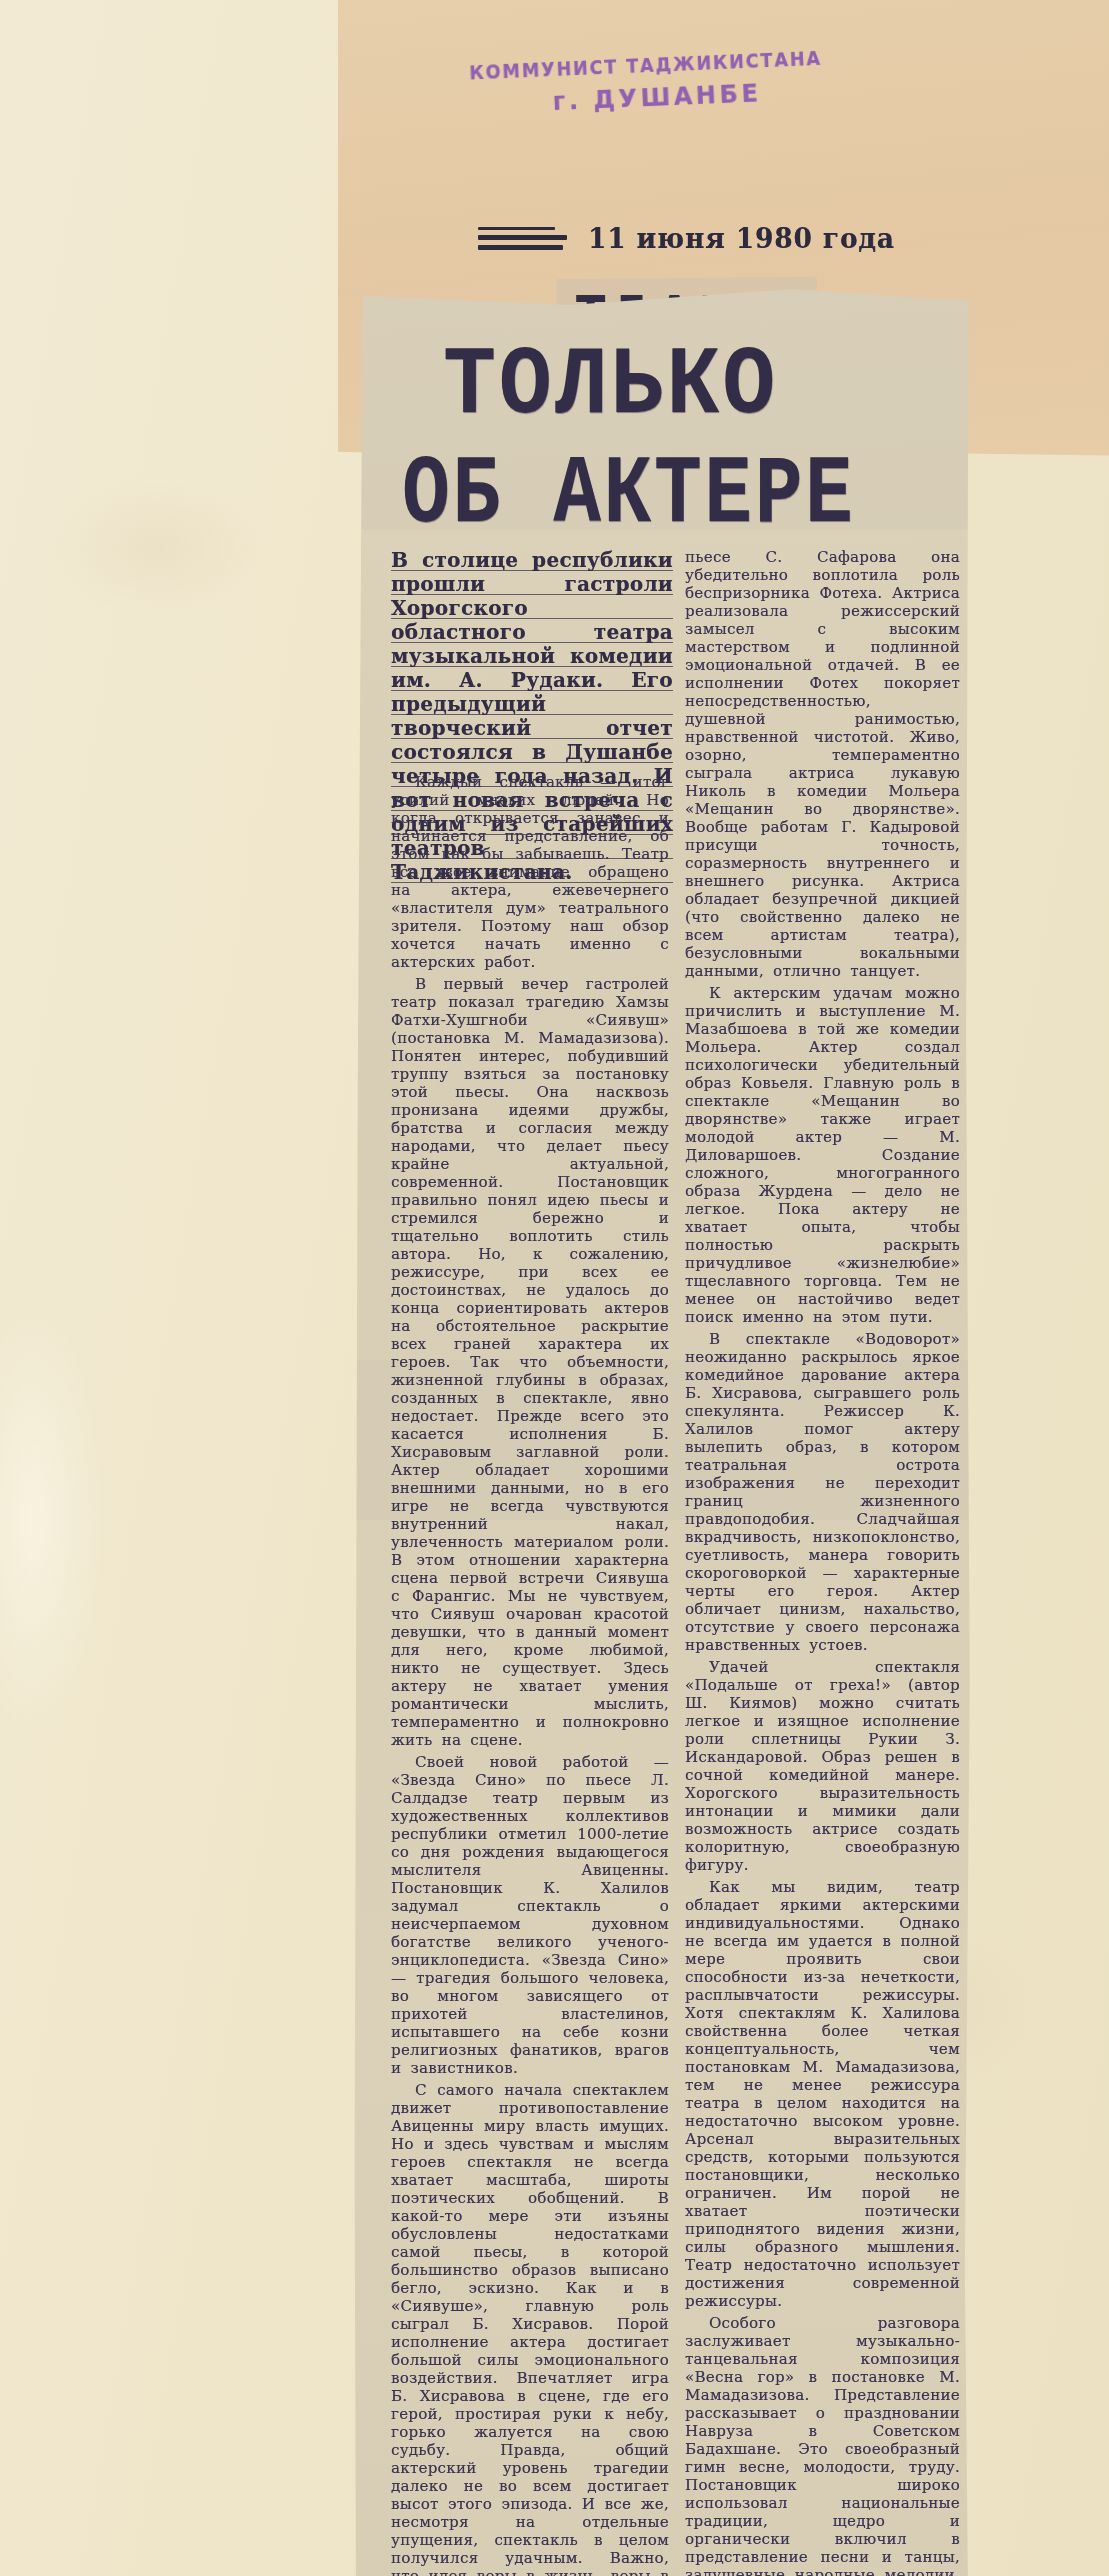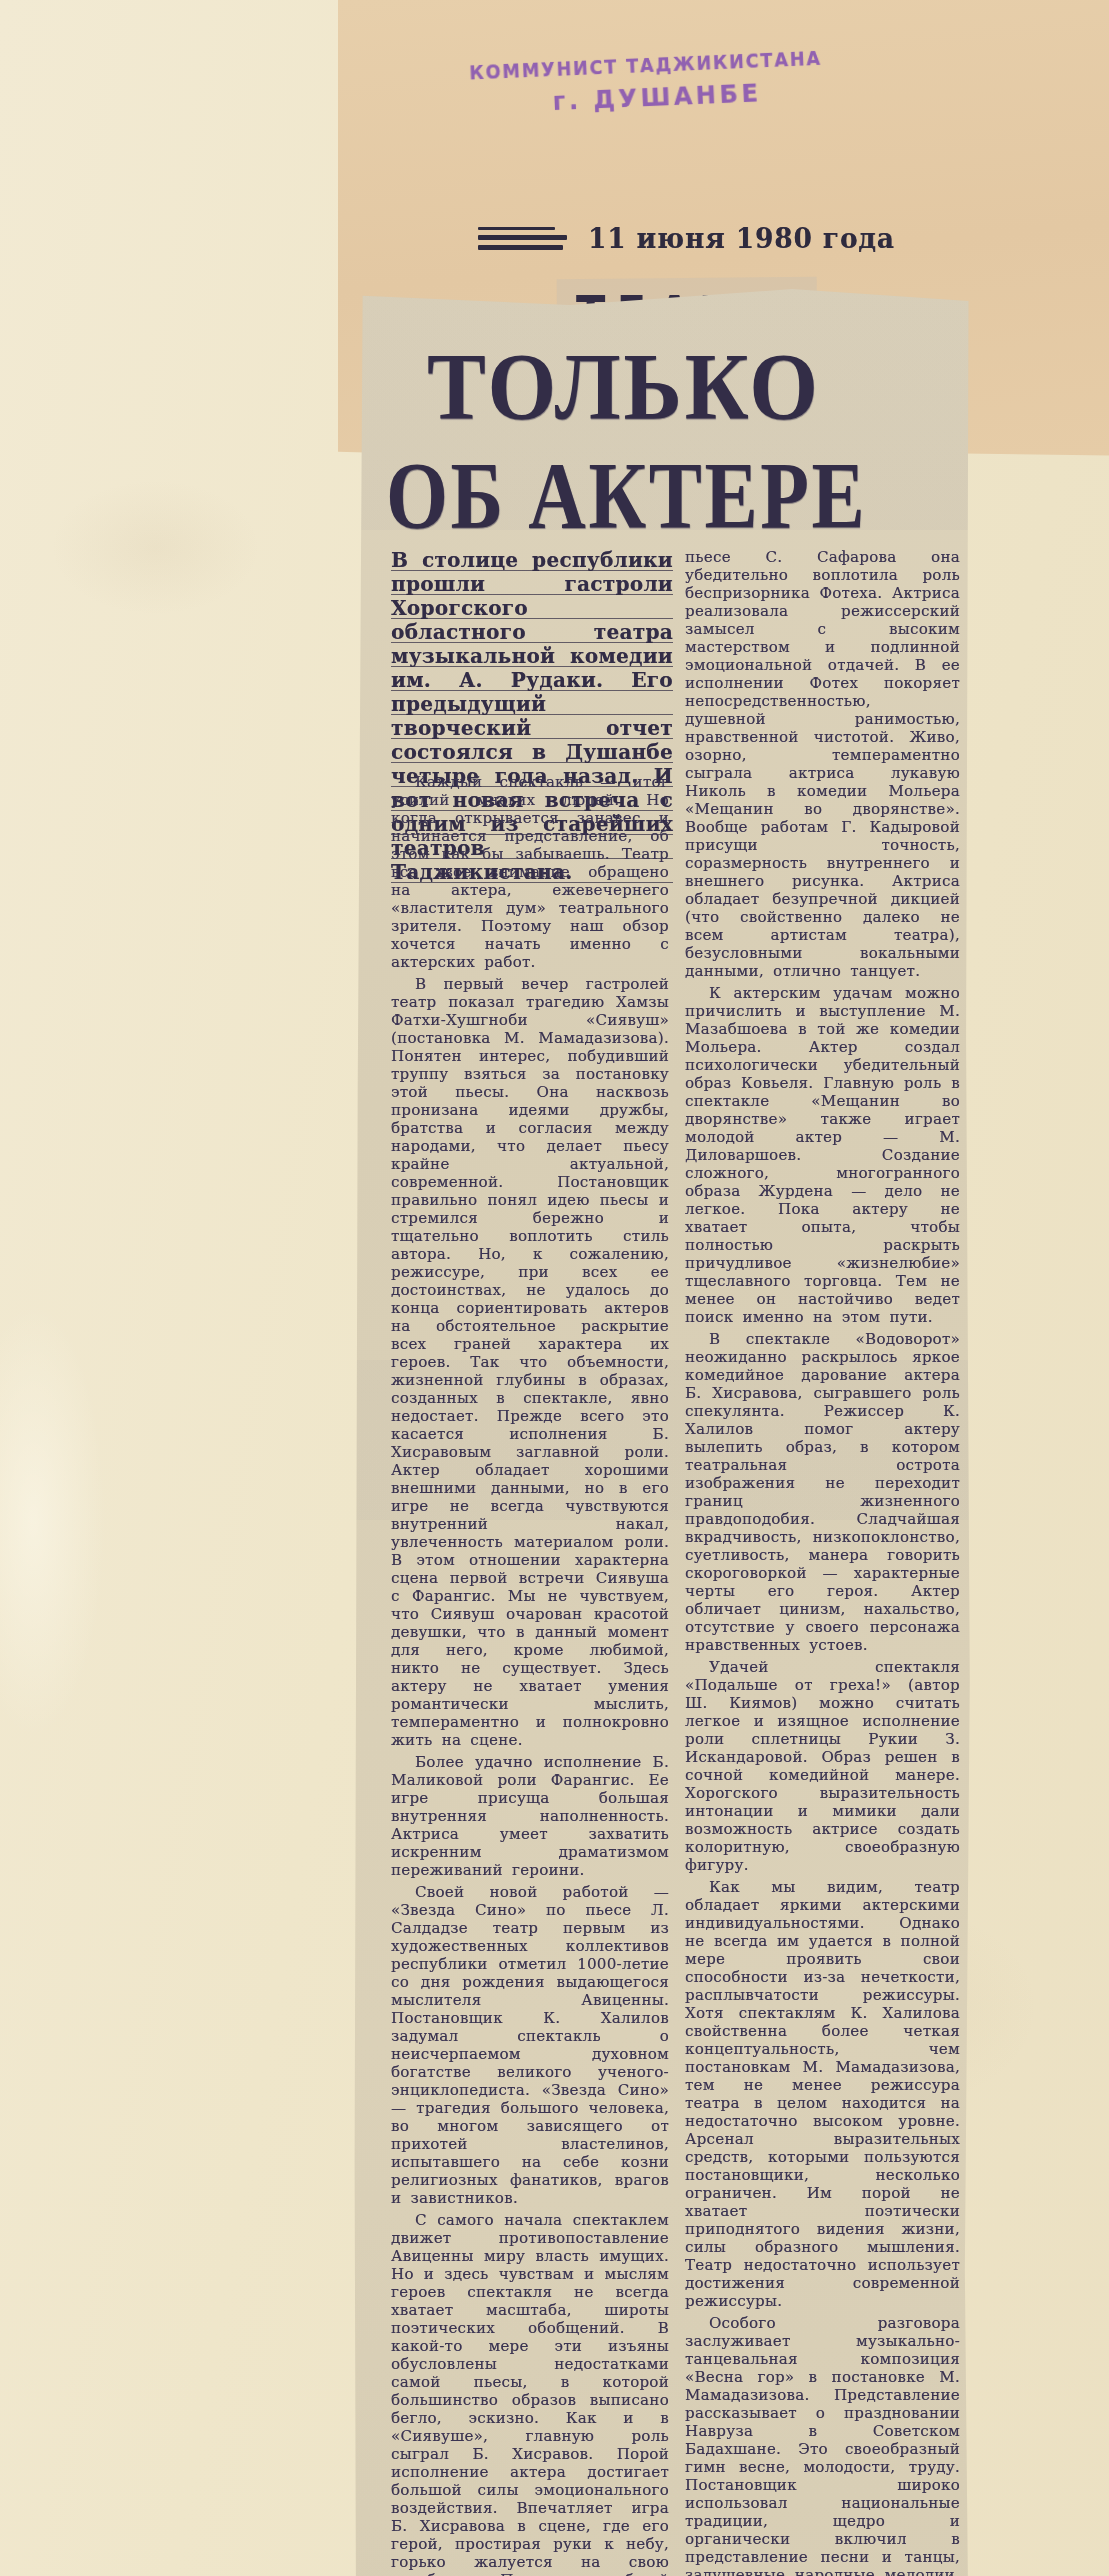--- a/index.html
+++ b/index.html
@@ -68,22 +68,22 @@
         rgba(120,120,140,.04) 40% 46%, transparent 46%),
       linear-gradient(178deg,#ddd3bb 0%, #d8ceb5 30%, #dbd1b8 65%, #d5cbb2 100%);
     clip-path: polygon(1.4% .25%, 35% .6%, 71% 0%, 99.6% .45%,
       99.2% 28%, 99.8% 52%, 99.0% 74%, 99.7% 90.5%,
       99.3% 96.1%, 54% 96.3%, 53.5% 99.9%,
       .5% 100%, .1% 70%, .6% 30%);
     filter:drop-shadow(1px 1.5px 2.1px rgba(90,70,40,.28));
     color:#3b3452;
   }
   .headline {
-    position:absolute; left:32px; top:43px; margin:0;
-    font-family:Liberation Serif, serif; font-weight:bold;
+    position:absolute; left:48px; top:43px; margin:0;
+    font-family:Liberation Mono, monospace; font-weight:bold;
     font-size:96px; line-height:109px; color:#332d47; letter-spacing:3.1px;
     text-shadow:0.5px 0.5px 0.8px rgba(51,45,71,.5);
   }
   .headline span { display:inline-block; transform-origin:left; white-space:nowrap; }
   .hl1 { margin-left:41px; transform:scaleX(.92); }
   .hl2 { transform:scaleX(.83); }
   .lead {
     position:absolute; left:37px; top:259px; width:282px;
     font-weight:bold; font-size:20px; line-height:24px;
     letter-spacing:0.3px; word-spacing:3.6px; text-align:justify;
@@ -138,21 +138,20 @@
     <h1 class="headline">
       <span class="hl1">ТОЛЬКО</span><br>
       <span class="hl2">ОБ АКТЕРЕ</span>
     </h1>
 
     <div class="lead">В столице республики прошли гастроли Хорогского областного театра музыкальной комедии им. А. Рудаки. Его предыдущий творческий отчет состоялся в Душанбе четыре года назад. И вот новая встреча с одним из старейших театров Таджикистана.</div>
 
     <div class="col col-left">
       <p>Каждый спектакль — итог усилий многих людей. Но когда открывается занавес и начинается представление, об этом как бы забываешь. Театр все твое внимание обращено на актера, ежевечернего «властителя дум» театрального зрителя. Поэтому наш обзор хочется начать именно с актерских работ.</p>
       <p>В первый вечер гастролей театр показал трагедию Хамзы Фатхи-Хушгноби «Сиявуш» (постановка М. Мамадазизова). Понятен интерес, побудивший труппу взяться за постановку этой пьесы. Она насквозь пронизана идеями дружбы, братства и согласия между народами, что делает пьесу крайне актуальной, современной. Постановщик правильно понял идею пьесы и стремился бережно и тщательно воплотить стиль автора. Но, к сожалению, режиссуре, при всех ее достоинствах, не удалось до конца сориентировать актеров на обстоятельное раскрытие всех граней характера их героев. Так что объемности, жизненной глубины в образах, созданных в спектакле, явно недостает. Прежде всего это касается исполнения Б. Хисравовым заглавной роли. Актер обладает хорошими внешними данными, но в его игре не всегда чувствуются внутренний накал, увлеченность материалом роли. В этом отношении характерна сцена первой встречи Сиявуша с Фарангис. Мы не чувствуем, что Сиявуш очарован красотой девушки, что в данный момент для него, кроме любимой, никто не существует. Здесь актеру не хватает умения романтически мыслить, темпераментно и полнокровно жить на сцене.</p>
-      <p>Более удачно исполнение Б. Маликовой роли Фарангис. Ее игре присуща большая внутренняя наполненность. Актриса умеет захватить искренним драматизмом переживаний героини.</p>
       <p>Своей новой работой — «Звезда Сино» по пьесе Л. Салдадзе театр первым из художественных коллективов республики отметил 1000-летие со дня рождения выдающегося мыслителя Авиценны. Постановщик К. Халилов задумал спектакль о неисчерпаемом духовном богатстве великого ученого-энциклопедиста. «Звезда Сино» — трагедия большого человека, во многом зависящего от прихотей властелинов, испытавшего на себе козни религиозных фанатиков, врагов и завистников.</p>
       <p>С самого начала спектаклем движет противопоставление Авиценны миру власть имущих. Но и здесь чувствам и мыслям героев спектакля не всегда хватает масштаба, широты поэтических обобщений. В какой-то мере эти изъяны обусловлены недостатками самой пьесы, в которой большинство образов выписано бегло, эскизно. Как и в «Сиявуше», главную роль сыграл Б. Хисравов. Порой исполнение актера достигает большой силы эмоционального воздействия. Впечатляет игра Б. Хисравова в сцене, где его герой, простирая руки к небу, горько жалуется на свою судьбу. Правда, общий актерский уровень трагедии далеко не во всем достигает высот этого эпизода. И все же, несмотря на отдельные упущения, спектакль в целом получился удачным. Важно, что идея веры в жизнь, веры в творческие возможности человека отчетливо прочитывается в нем.</p>
 
     </div>
 
     <div class="col col-right">
       <p class="noindent">пьесе С. Сафарова она убедительно воплотила роль беспризорника Фотеха. Актриса реализовала режиссерский замысел с высоким мастерством и подлинной эмоциональной отдачей. В ее исполнении Фотех покоряет непосредственностью, душевной ранимостью, нравственной чистотой. Живо, озорно, темпераментно сыграла актриса лукавую Николь в комедии Мольера «Мещанин во дворянстве». Вообще работам Г. Кадыровой присущи точность, соразмерность внутреннего и внешнего рисунка. Актриса обладает безупречной дикцией (что свойственно далеко не всем артистам театра), безусловными вокальными данными, отлично танцует.</p>
       <p>К актерским удачам можно причислить и выступление М. Мазабшоева в той же комедии Мольера. Актер создал психологически убедительный образ Ковьеля. Главную роль в спектакле «Мещанин во дворянстве» также играет молодой актер — М. Диловаршоев. Создание сложного, многогранного образа Журдена — дело не легкое. Пока актеру не хватает опыта, чтобы полностью раскрыть причудливое «жизнелюбие» тщеславного торговца. Тем не менее он настойчиво ведет поиск именно на этом пути.</p>
       <p>В спектакле «Водоворот» неожиданно раскрылось яркое комедийное дарование актера Б. Хисравова, сыгравшего роль спекулянта. Режиссер К. Халилов помог актеру вылепить образ, в котором театральная острота изображения не переходит границ жизненного правдоподобия. Сладчайшая вкрадчивость, низкопоклонство, суетливость, манера говорить скороговоркой — характерные черты его героя. Актер обличает цинизм, нахальство, отсутствие у своего персонажа нравственных устоев.</p>
       <p>Удачей спектакля «Подальше от греха!» (автор Ш. Киямов) можно считать легкое и изящное исполнение роли сплетницы Рукии З. Искандаровой. Образ решен в сочной комедийной манере. Хорогского выразительность интонации и мимики дали возможность актрисе создать колоритную, своеобразную фигуру.</p>

